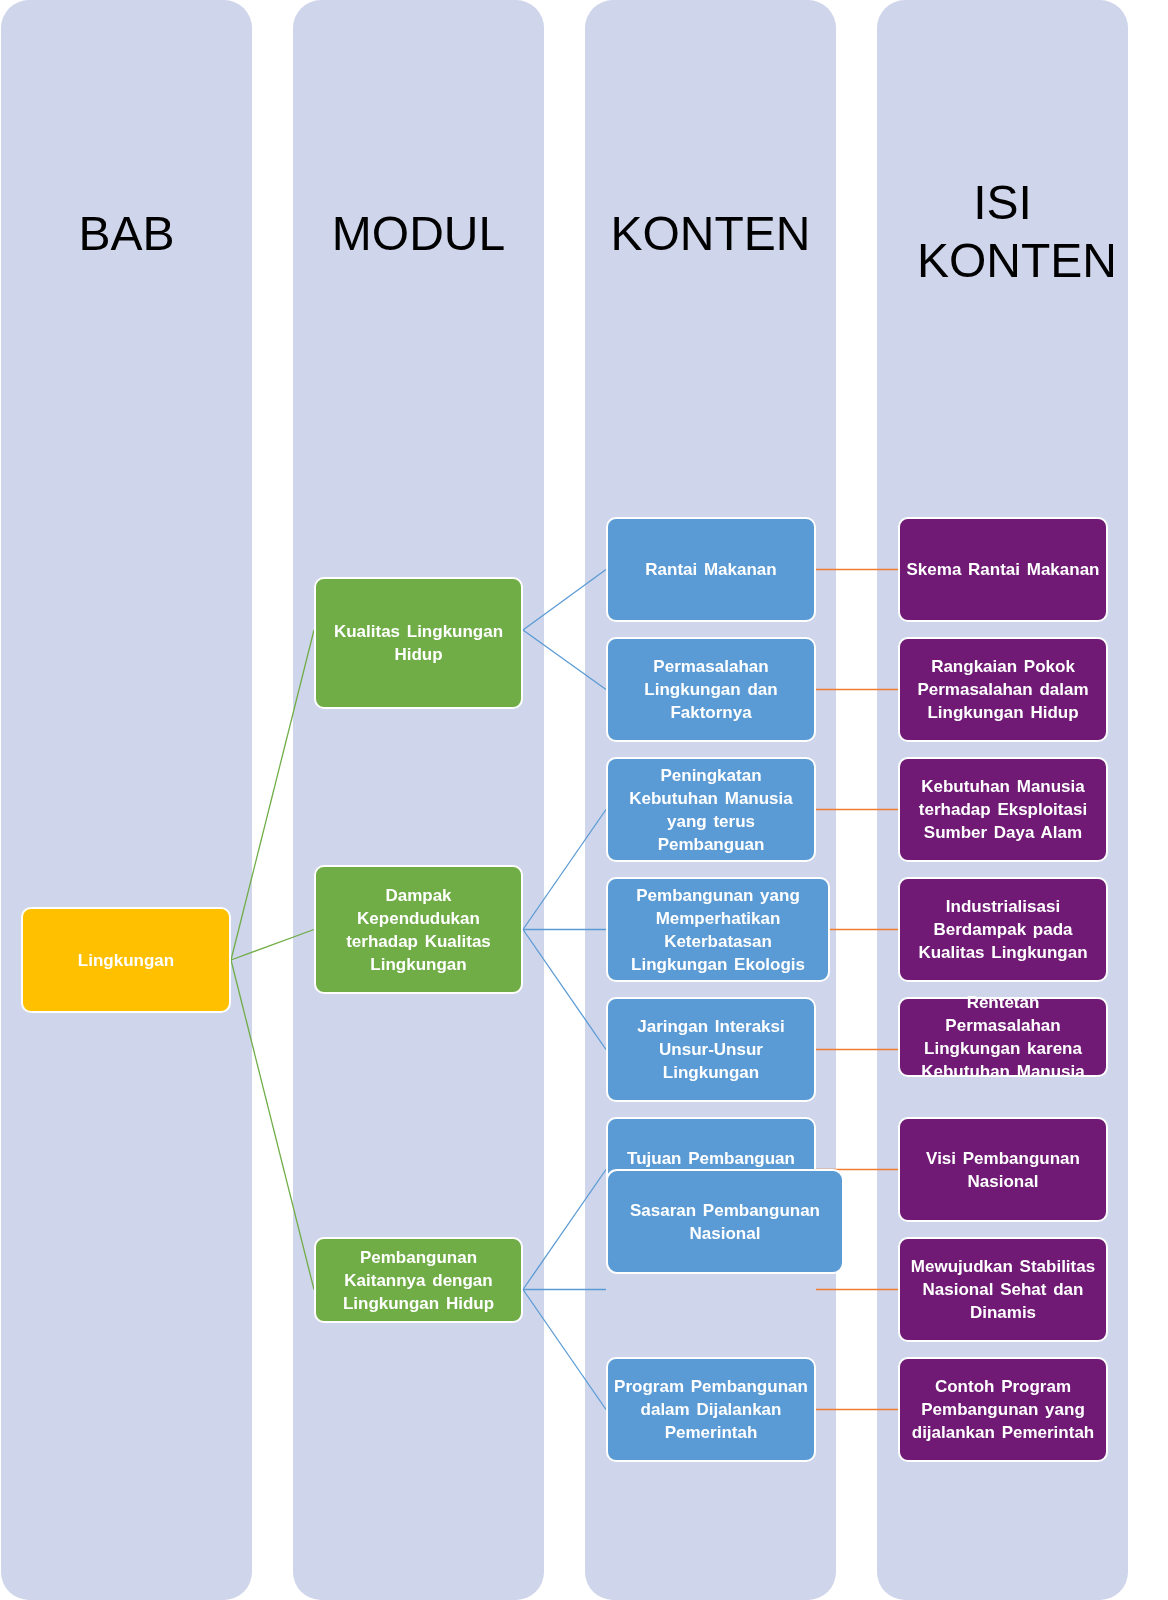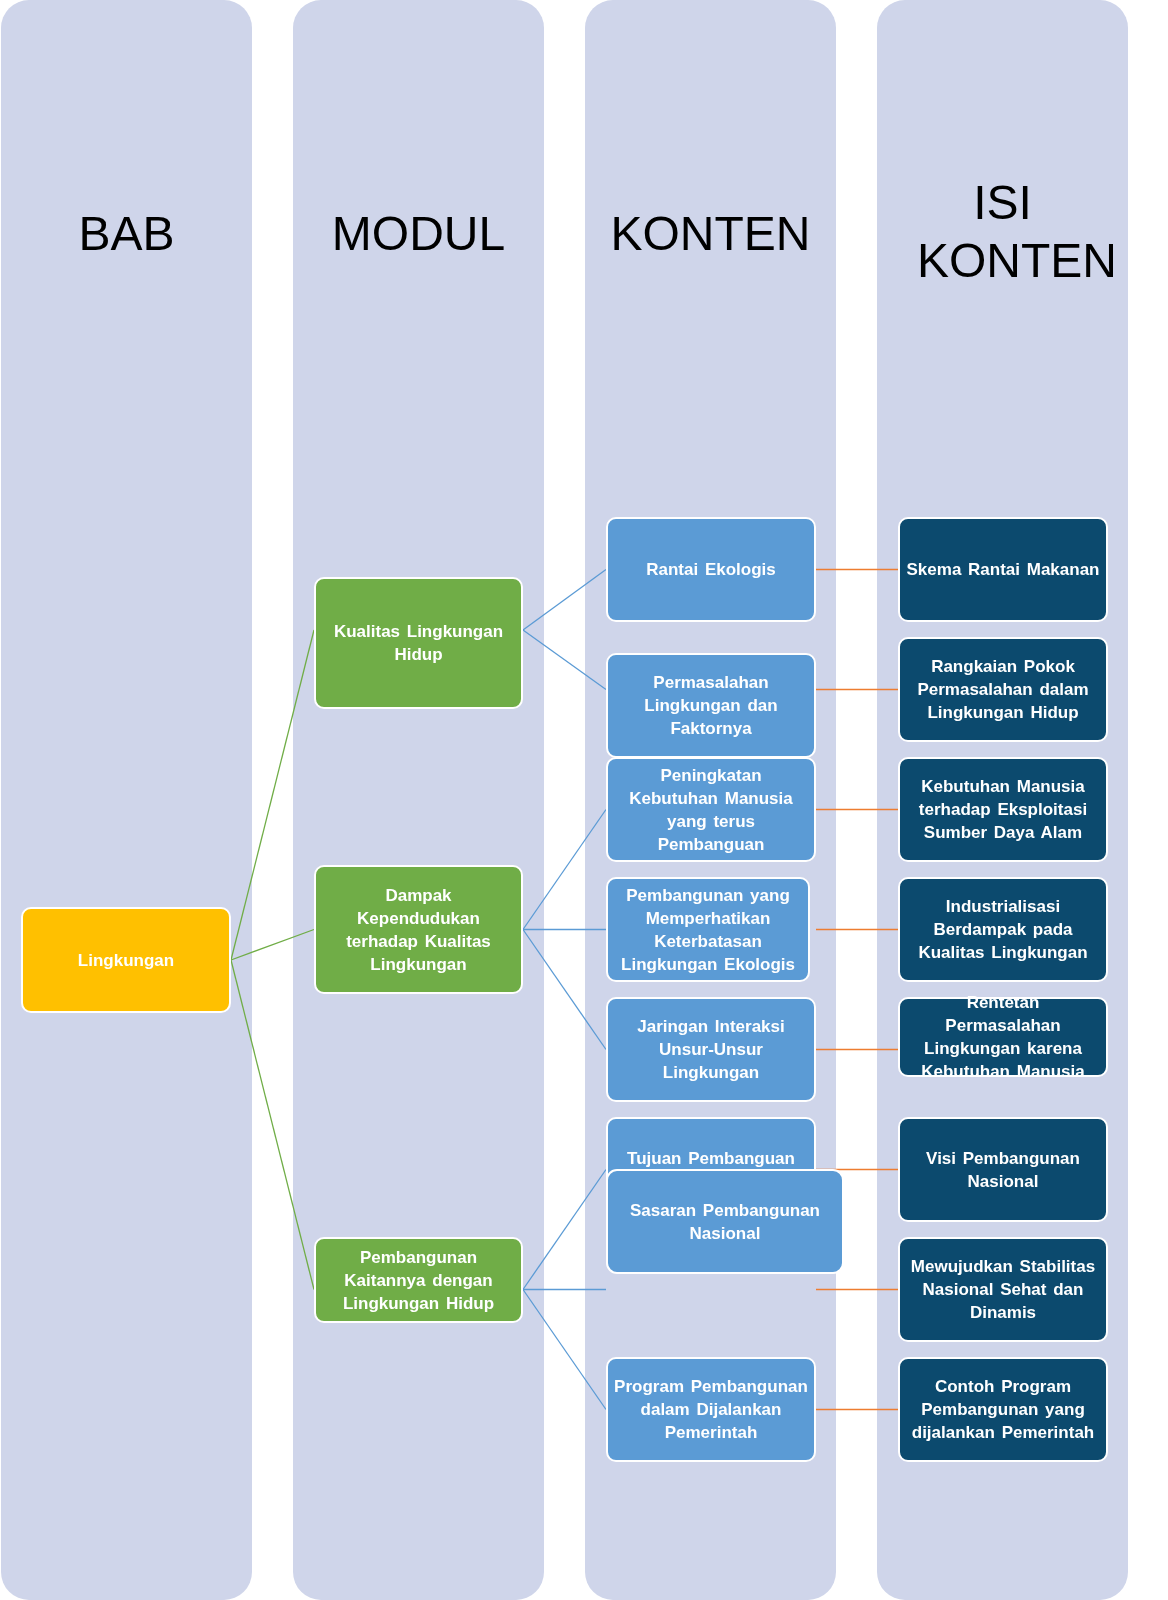--- a/index.html
+++ b/index.html
@@ -12,21 +12,21 @@
                 color: #000; line-height: 58px; }
   svg.links { position: absolute; left: 0; top: 0; }
   .node { position: absolute; box-sizing: border-box; border: 2px solid #ffffff;
           border-radius: 10px; color: #ffffff; font-weight: bold;
           font-family: "Liberation Sans", sans-serif; font-size: 17px; line-height: 23px;
           display: flex; align-items: center; justify-content: center; text-align: center;
           padding: 4px 6px; word-spacing: 2px; }
   .n-bab { background: #FFC000; }
   .n-modul { background: #70AD47; }
   .n-konten { background: #5B9BD5; }
-  .n-isi { background: #0c4a6e; }
+  .n-isi { background: #701a75; }
 </style>
 </head>
 <body>
 
 <div class="lane" style="left:1px;">
   <div class="lane-title" style="top:205px;">BAB</div>
 </div>
 <div class="lane" style="left:293px;">
   <div class="lane-title" style="top:205px;">MODUL</div>
 </div>
@@ -66,29 +66,29 @@
 <div class="node n-modul" style="left: 314px; top: 577px; width: 209px; height: 132px;">
       <span>Kualitas Lingkungan Hidup</span>
     </div>
     <div class="node n-modul" style="left: 314px; top: 865px; width: 209px; height: 129px;">
       <span>Dampak Kependudukan terhadap Kualitas Lingkungan</span>
     </div>
     <div class="node n-modul" style="left: 314px; top: 1237px; width: 209px; height: 86px;">
       <span>Pembangunan Kaitannya dengan Lingkungan Hidup</span>
     </div>
     <div class="node n-konten" style="left: 606px; top: 517px; width: 210px; height: 105px;">
-      <span>Rantai Ekologis</span>
+      <span>Rantai Makanan</span>
     </div>
-    <div class="node n-konten" style="left: 606px; top: 637px; width: 210px; height: 105px; margin-top: 16px;">
+    <div class="node n-konten" style="left: 606px; top: 637px; width: 210px; height: 105px;">
       <span>Permasalahan Lingkungan dan Faktornya</span>
     </div>
     <div class="node n-konten" style="left: 606px; top: 757px; width: 210px; height: 105px;">
       <span>Peningkatan Kebutuhan Manusia yang terus Pembanguan</span>
     </div>
-    <div class="node n-konten" style="left: 606px; top: 877px; width: 204px; height: 105px;">
+    <div class="node n-konten" style="left: 606px; top: 877px; width: 224px; height: 105px;">
       <span>Pembangunan yang Memperhatikan Keterbatasan Lingkungan Ekologis</span>
     </div>
     <div class="node n-konten" style="left: 606px; top: 997px; width: 210px; height: 105px;">
       <span>Jaringan Interaksi Unsur-Unsur Lingkungan</span>
     </div>
     <div class="node n-konten" style="left: 606px; top: 1117px; width: 210px; height: 105px;">
       <span>Tujuan Pembanguan Nasional</span>
     </div>
     <div class="node n-konten" style="left: 606px; top: 1169px; width: 238px; height: 105px; border-radius: 11px;">
       <span>Sasaran Pembangunan Nasional</span>

